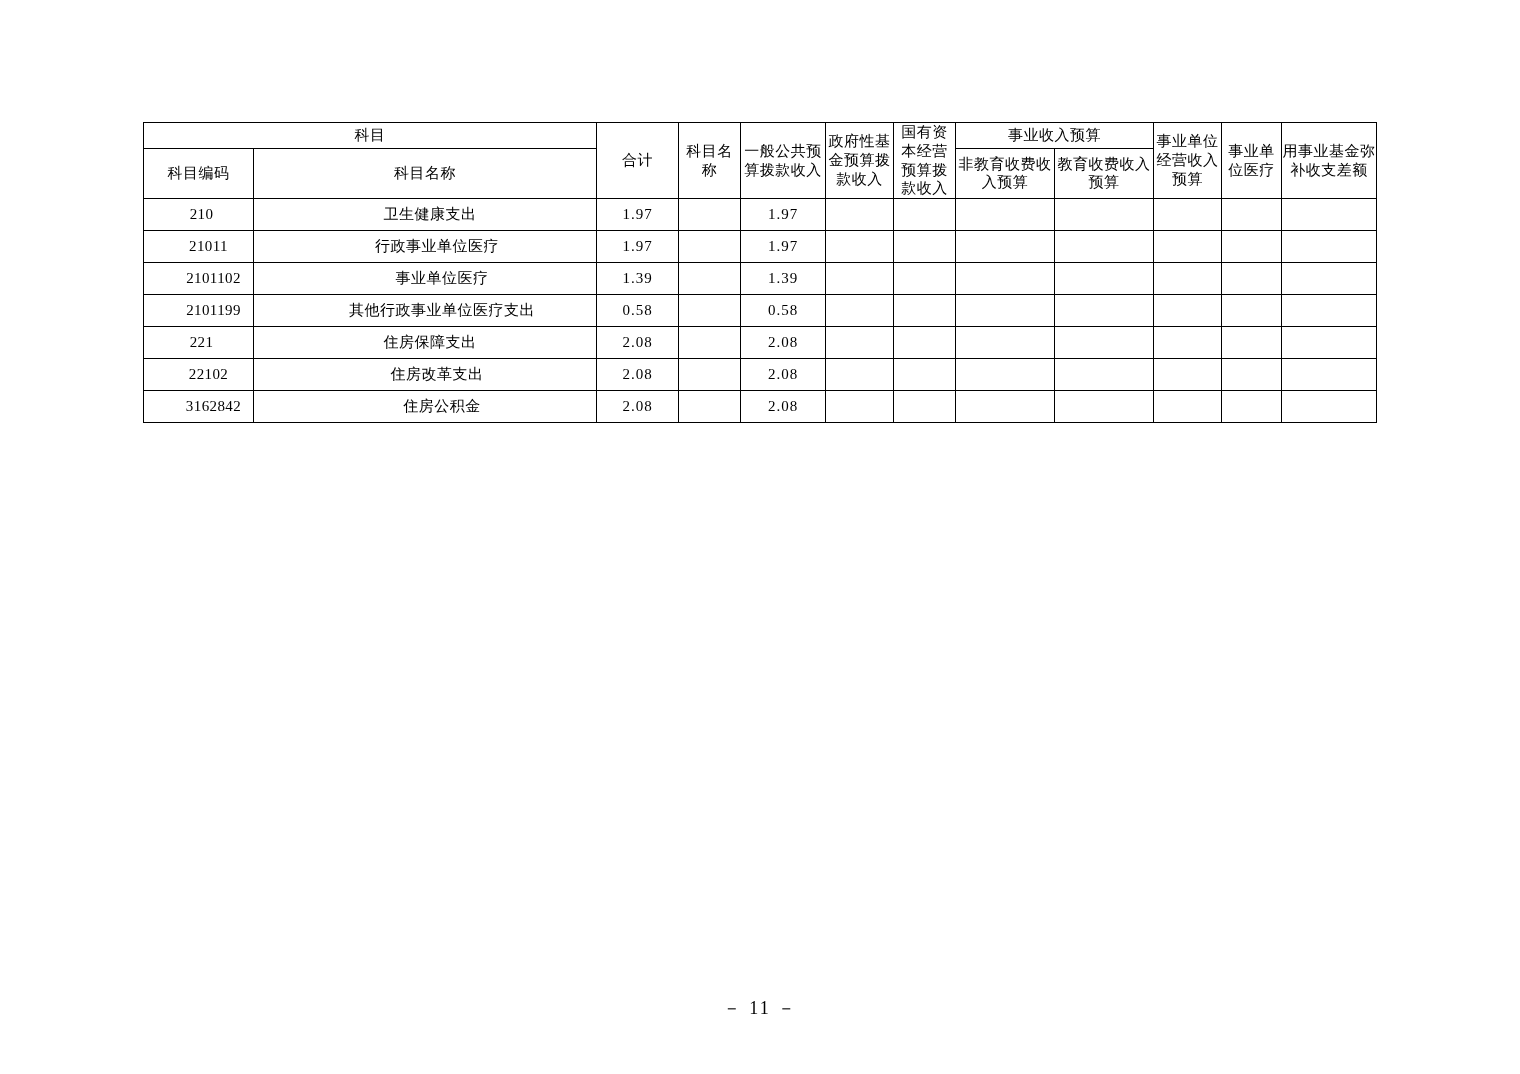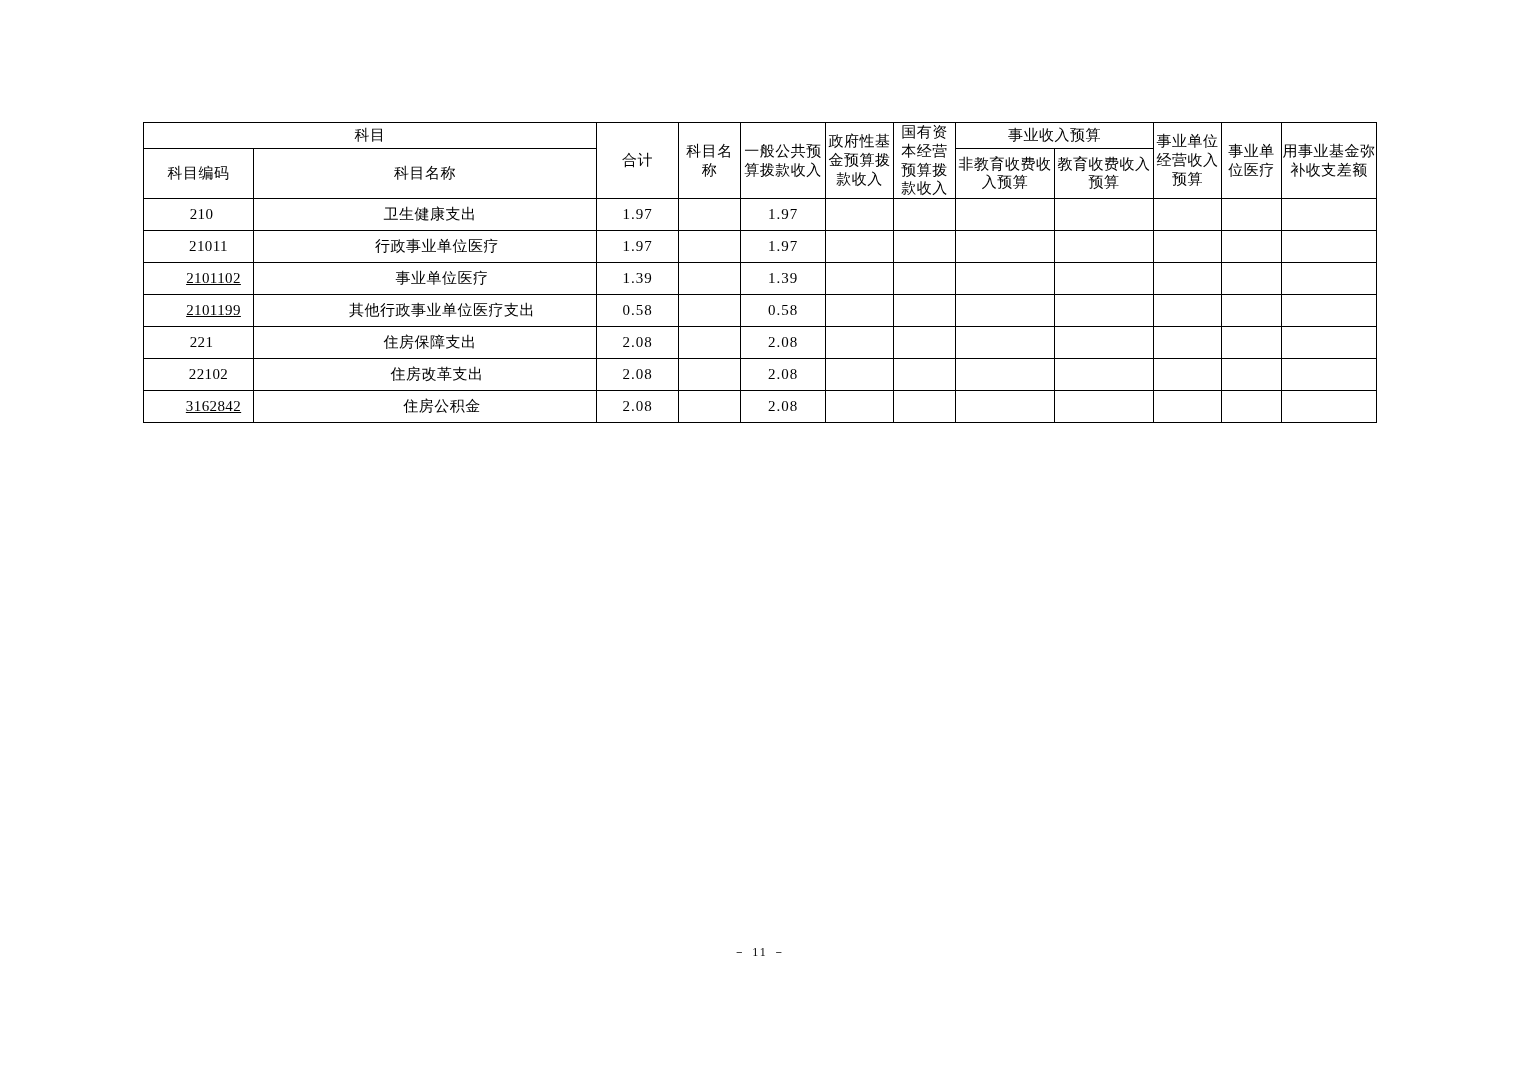--- a/index.html
+++ b/index.html
@@ -64,32 +64,32 @@
   }
   .num {
     text-align: right;
     padding-right: 8px;
     font-size: 15px;
     letter-spacing: 1px;
   }
   
   .lvl0 .code { padding-left: 6px; }
   .lvl1 .code { padding-left: 20px; margin-top: 12px; }
-  .lvl2 .code { padding-left: 30px; text-decoration: underline; }
+  .lvl2 .code { padding-left: 30px; }
   .lvl0 .name { padding-left: 10px; }
   .lvl1 .name { padding-left: 24px; }
   .lvl2 .name { padding-left: 34px; text-align: center; }
 
   .page-number {
     position: absolute;
     left: 0;
-    top: 944px;
+    top: 996px;
     width: 1520px;
     text-align: center;
-    font-size: 12px;
+    font-size: 18px;
     letter-spacing: 2px;
     font-family: "Liberation Serif", "DejaVu Serif", serif;
   }
 </style>
 </head>
 <body>
 
 <div class="page">
 
   <div class="table-wrap">

